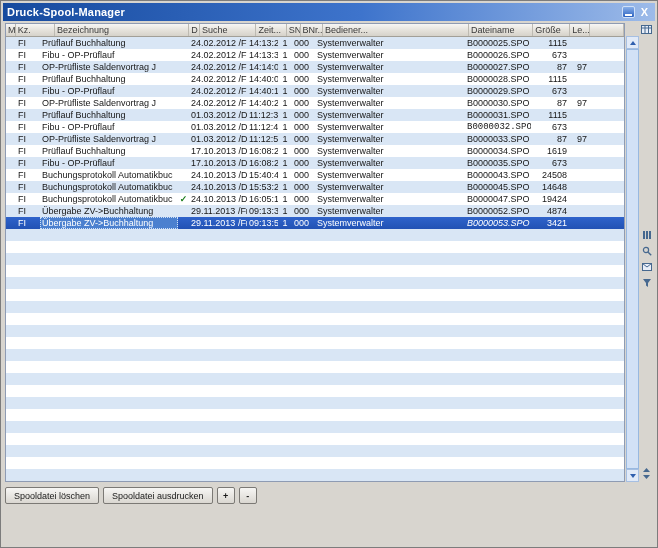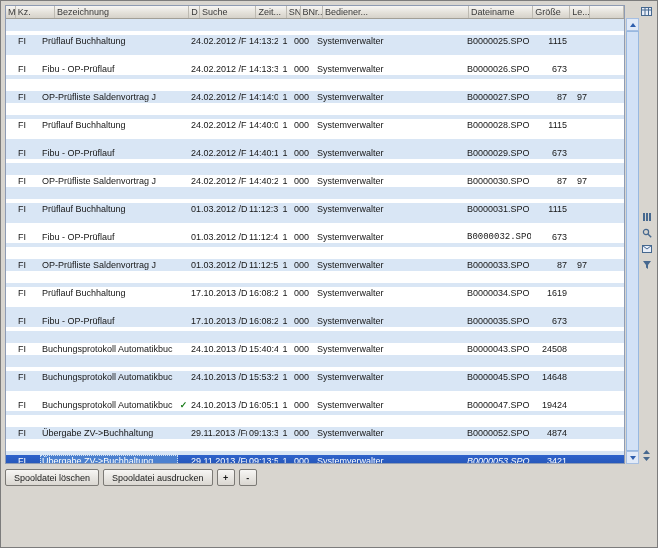--- a/index.html
+++ b/index.html
@@ -51,21 +51,21 @@
     font-size:9px;color:#3a3a3a;
     padding:1px 2px;height:12px;
     border-right:1px solid #bdbab2;
     white-space:nowrap;overflow:hidden;
   }
   .grid-body{
     height:444px;
     background:repeating-linear-gradient(to bottom,#d9e6f5 0,#d9e6f5 12px,#ffffff 12px,#ffffff 24px);
     overflow:hidden;
   }
-  .row{display:flex;height:12px;margin-top:16px;}
+  .row{display:flex;height:12px;}
   .row.odd{background:#d9e6f5;}
   .row.even{background:#ffffff;}
   .row.selected{background:linear-gradient(#2f63cb,#2252b4);}
   .row.selected .cell{color:#ffffff;}
   .cell{
     font-size:9px;color:#161616;line-height:12px;
     padding:0 2px;height:12px;
     white-space:nowrap;overflow:hidden;
   }
   .cell.r{text-align:right;}
@@ -102,20 +102,25 @@
     background:linear-gradient(#f7f6f4,#dad7d1);
     cursor:default;
   }
   .btnbar button.sq{width:18px;padding:0;font-weight:bold;}
 </style>
 </head>
 <body>
 
 <div class="window">
 
+  <div class="titlebar">
+    <span class="title">Druck-Spool-Manager</span>
+    <span class="tb-btn min"></span>
+    <span class="tb-btn close">X</span>
+  </div>
 
 
   <div class="grid-wrap">
 
     <div class="grid">
       <div class="grid-header" id="gridHeader">
           <div class="hcell" style="width: 10px;">M</div>
           <div class="hcell" style="width: 40px;">Kz.</div>
           <div class="hcell" style="width: 138px;">Bezeichnung</div>
           <div class="hcell" style="width: 11px;">D</div>

